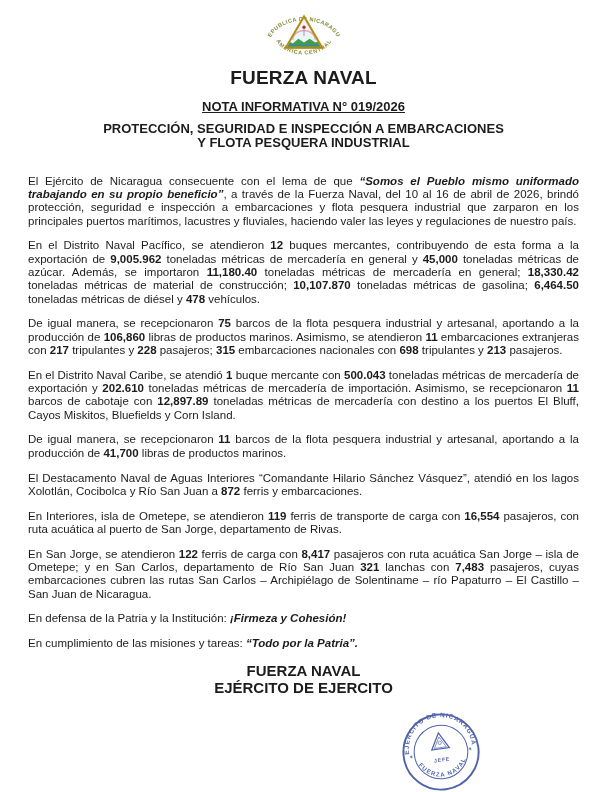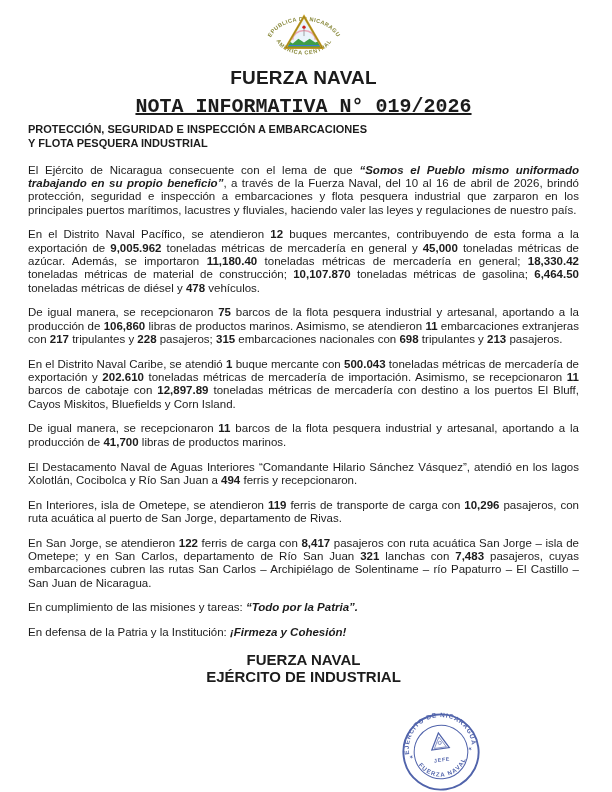--- a/index.html
+++ b/index.html
@@ -14,28 +14,28 @@
   }
   .content { padding: 8px 33px 0 28px; }
 
   .emblem { display: block; margin: 0 auto 1px auto; }
 
   .org-title {
     text-align: center; font-weight: 700; font-size: 19px; line-height: 21.5px;
     letter-spacing: 0.2px; margin: 1px 0 0 0;
   }
   .nota-title {
-    text-align: center; font-weight: 700; font-size: 20px; line-height: 16px;
-    text-decoration: underline; margin-top: 10px; font-family: Liberation Mono, monospace;
+    text-align: center; font-weight: 700; font-size: 13px; line-height: 16px;
+    text-decoration: underline; margin-top: 10px;
   }
   .subject {
-    text-align: left; font-weight: 700; font-size: 11px; line-height: 14.6px;
+    text-align: center; font-weight: 700; font-size: 13px; line-height: 14.6px;
     margin-top: 7px;
   }
-  .body-block { margin-top: 13px; }
+  .body-block { margin-top: 24px; }
   .body-p {
     font-size: 11.5px; line-height: 13.3px;
     text-align: justify;
     margin: 0 0 11.5px 0;
   }
   .b { font-weight: 700; }
   .i { font-style: italic; }
 
   .footer-org {
     text-align: center; font-weight: 700; font-size: 15px; line-height: 17px;
@@ -89,30 +89,30 @@
       <div>PROTECCIÓN, SEGURIDAD E INSPECCIÓN A EMBARCACIONES</div>
       <div>Y FLOTA PESQUERA INDUSTRIAL</div>
     </div>
 
     <div class="body-block">
       <p class="body-p"><span class="">El Ejército de Nicaragua consecuente con el lema de que </span><span class="b i">“Somos el Pueblo mismo uniformado trabajando en su propio beneficio”</span><span class="">, a través de la Fuerza Naval, del 10 al 16 de abril de 2026, brindó protección, seguridad e inspección a embarcaciones y flota pesquera industrial que zarparon en los principales puertos marítimos, lacustres y fluviales, haciendo valer las leyes y regulaciones de nuestro país.</span></p>
       <p class="body-p"><span class="">En el Distrito Naval Pacífico, se atendieron </span><span class="b ">12</span><span class=""> buques mercantes, contribuyendo de esta forma a la exportación de </span><span class="b ">9,005.962</span><span class=""> toneladas métricas de mercadería en general y </span><span class="b ">45,000</span><span class=""> toneladas métricas de azúcar. Además, se importaron </span><span class="b ">11,180.40</span><span class=""> toneladas métricas de mercadería en general; </span><span class="b ">18,330.42</span><span class=""> toneladas métricas de material de construcción; </span><span class="b ">10,107.870</span><span class=""> toneladas métricas de gasolina; </span><span class="b ">6,464.50</span><span class=""> toneladas métricas de diésel y </span><span class="b ">478</span><span class=""> vehículos.</span></p>
       <p class="body-p"><span class="">De igual manera, se recepcionaron </span><span class="b ">75</span><span class=""> barcos de la flota pesquera industrial y artesanal, aportando a la producción de </span><span class="b ">106,860</span><span class=""> libras de productos marinos. Asimismo, se atendieron </span><span class="b ">11</span><span class=""> embarcaciones extranjeras con </span><span class="b ">217</span><span class=""> tripulantes y </span><span class="b ">228</span><span class=""> pasajeros; </span><span class="b ">315</span><span class=""> embarcaciones nacionales con </span><span class="b ">698</span><span class=""> tripulantes y </span><span class="b ">213</span><span class=""> pasajeros.</span></p>
       <p class="body-p"><span class="">En el Distrito Naval Caribe, se atendió </span><span class="b ">1</span><span class=""> buque mercante con </span><span class="b ">500.043</span><span class=""> toneladas métricas de mercadería de exportación y </span><span class="b ">202.610</span><span class=""> toneladas métricas de mercadería de importación. Asimismo, se recepcionaron </span><span class="b ">11</span><span class=""> barcos de cabotaje con </span><span class="b ">12,897.89</span><span class=""> toneladas métricas de mercadería con destino a los puertos El Bluff, Cayos Miskitos, Bluefields y Corn Island.</span></p>
       <p class="body-p"><span class="">De igual manera, se recepcionaron </span><span class="b ">11</span><span class=""> barcos de la flota pesquera industrial y artesanal, aportando a la producción de </span><span class="b ">41,700</span><span class=""> libras de productos marinos.</span></p>
-      <p class="body-p"><span class="">El Destacamento Naval de Aguas Interiores “Comandante Hilario Sánchez Vásquez”, atendió en los lagos Xolotlán, Cocibolca y Río San Juan a </span><span class="b ">494</span><span class=""> ferris y recepcionaron.</span></p>
-      <p class="body-p"><span class="">En Interiores, isla de Ometepe, se atendieron </span><span class="b ">119</span><span class=""> ferris de transporte de carga con </span><span class="b ">10,296</span><span class=""> pasajeros, con ruta acuática al puerto de San Jorge, departamento de Rivas.</span></p>
+      <p class="body-p"><span class="">El Destacamento Naval de Aguas Interiores “Comandante Hilario Sánchez Vásquez”, atendió en los lagos Xolotlán, Cocibolca y Río San Juan a </span><span class="b ">872</span><span class=""> ferris y embarcaciones.</span></p>
+      <p class="body-p"><span class="">En Interiores, isla de Ometepe, se atendieron </span><span class="b ">119</span><span class=""> ferris de transporte de carga con </span><span class="b ">16,554</span><span class=""> pasajeros, con ruta acuática al puerto de San Jorge, departamento de Rivas.</span></p>
       <p class="body-p"><span class="">En San Jorge, se atendieron </span><span class="b ">122</span><span class=""> ferris de carga con </span><span class="b ">8,417</span><span class=""> pasajeros con ruta acuática San Jorge – isla de Ometepe; y en San Carlos, departamento de Río San Juan </span><span class="b ">321</span><span class=""> lanchas con </span><span class="b ">7,483</span><span class=""> pasajeros, cuyas embarcaciones cubren las rutas San Carlos – Archipiélago de Solentiname – río Papaturro – El Castillo – San Juan de Nicaragua.</span></p>
+      <p class="body-p"><span class="">En defensa de la Patria y la Institución: </span><span class="b i">¡Firmeza y Cohesión!</span></p>
       <p class="body-p"><span class="">En cumplimiento de las misiones y tareas: </span><span class="b i">“Todo por la Patria”.</span></p>
-      <p class="body-p"><span class="">En defensa de la Patria y la Institución: </span><span class="b i">¡Firmeza y Cohesión!</span></p>
     </div>
 
     <div class="footer-org">
       <div>FUERZA NAVAL</div>
-      <div>EJÉRCITO DE INDUSTRIAL</div>
+      <div>EJÉRCITO DE EJERCITO</div>
     </div>
   </div>
 
   <svg class="seal" viewBox="0 0 100 100">
     <defs>
       <path id="sealTop" d="M 11,52 A 39.5,39.5 0 1 1 89,52" fill="none"></path>
       <path id="sealBot" d="M 17,53 A 33.5,33.5 0 0 0 83,53" fill="none"></path>
     </defs>
     <circle cx="50" cy="50" r="47" fill="none" stroke="#3a4fa0" stroke-width="2.4"></circle>
     <circle cx="50" cy="50" r="33.5" fill="none" stroke="#3a4fa0" stroke-width="1.3"></circle>

